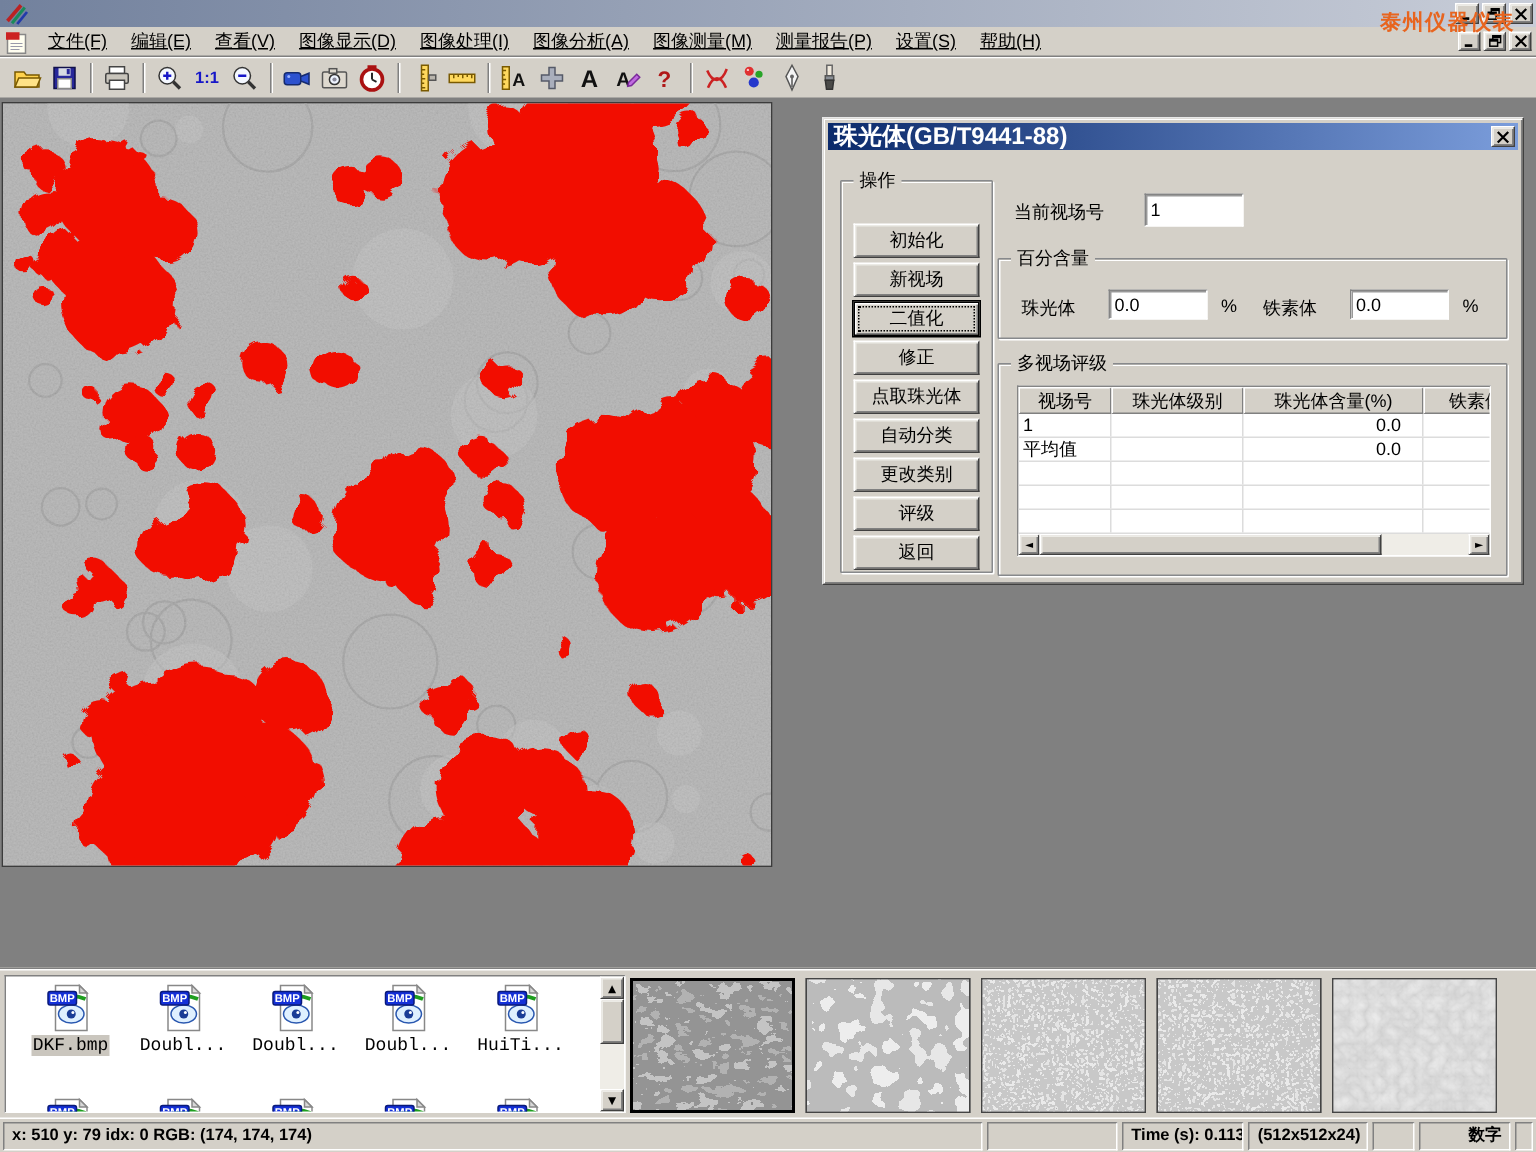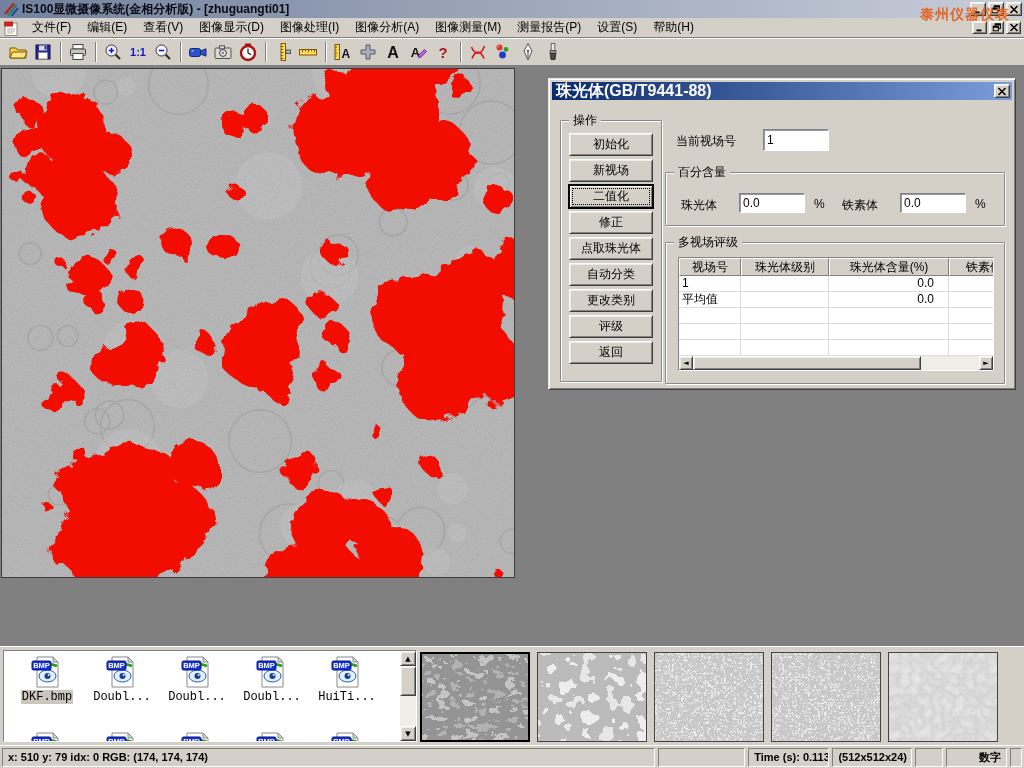--- a/index.html
+++ b/index.html
@@ -18,21 +18,21 @@
   .win-btn { width:16px; height:14px; padding:0; display:flex; align-items:center; justify-content:center;
     background:#d4d0c8; border:1px solid; border-color:#fff #404040 #404040 #fff;
     box-shadow:inset 1px 1px 0 #ecebe6, inset -1px -1px 0 #808080; }
   .win-btn svg { width:10px; height:9px; display:block; }
   .watermark { position:absolute; top:6px; right:14px; z-index:99; color:#e8641e;
     font-weight:bold; font-size:14px; letter-spacing:1px; pointer-events:none; }
   
   .menubar { position:absolute; left:0; top:18px; width:1024px; height:20px; background:#d4d0c8;
     display:flex; align-items:center; border-bottom:1px solid #808080; box-shadow:0 1px 0 #fff; }
   .menubar .doc-ico { width:18px; height:18px; margin:0 4px 0 2px; }
-  .menu-item { display:inline-block; padding:0 8px; line-height:19px; white-space:nowrap; }
+  .menu-item { display:inline-block; padding:0 8px; line-height:19px; white-space:nowrap;text-decoration:underline; }
   .mdi-btns { position:absolute; right:3px; top:3px; display:flex; gap:2px; }
   .mdi-btns .win-btn { width:15px; height:13px; }
   
   .toolbar { position:absolute; left:0; top:39px; width:1024px; height:27px; background:#d4d0c8;
     display:flex; align-items:center; padding-left:6px; border-bottom:1px solid #808080;
     box-shadow:0 1px 0 #fff; }
   .tb-btn { width:25px; height:24px; background:transparent; border:1px solid transparent; padding:1px; }
   .tb-btn svg, .tb-btn .txt-ic { width:20px; height:20px; display:block; }
   .txt-ic { text-align:center; }
   .tb-sep { width:2px; height:20px; margin:0 4px; border-left:1px solid #808080; border-right:1px solid #fff; }
@@ -47,21 +47,21 @@
   .dlg-title { height:18px; background:linear-gradient(90deg,#0b2a6b,#7b9ddb); position:relative;
     display:flex; align-items:center; padding-left:4px; color:#fff; font-weight:bold; font-size:16px; }
   .dlg-close { position:absolute; right:2px; top:2px; }
   .dlg-body { position:relative; width:460px; height:286px; }
   .groupbox { position:absolute; border:1px solid #87898c; border-radius:1px;
     box-shadow:1px 1px 0 #fff, inset 1px 1px 0 #fff; }
   .legend { position:absolute; top:-8px; left:8px; background:#d4d0c8; padding:0 4px; line-height:15px; white-space:nowrap; }
   .op-btn { display:block; width:84px; height:23px; margin:3px auto 0; font-size:12px; font-family:inherit;
     background:#d4d0c8; border:1px solid; border-color:#fff #404040 #404040 #fff;
     box-shadow:inset 1px 1px 0 #ecebe6, inset -1px -1px 0 #808080; white-space:nowrap; }
-  .op-btn.first { margin-top:12px; }
+  .op-btn.first { margin-top:28px; }
   .op-btn.focused { border-color:#000; box-shadow:inset 1px 1px 0 #fff, inset -1px -1px 0 #808080, 0 0 0 1px #000;
     outline:1px dotted #000; outline-offset:-4px; }
   .tinput { position:absolute; background:#fff; border:1px solid; border-color:#848484 #fff #fff #848484;
     box-shadow:inset 1px 1px 0 rgba(0,0,0,.4); font-size:12px; font-family:inherit; padding:1px 3px; }
   .dlg-label { position:absolute; white-space:nowrap; }
   
   .grid-wrap { position:absolute; left:12px; top:14px; width:316px; height:114px; overflow:hidden;
     border:1px solid #848484; border-bottom-color:#fff; border-right-color:#fff; background:#fff; }
   .grid-header { display:flex; width:340px; }
   .grid-header .cell { background:#d4d0c8; border:1px solid; border-color:#fff #808080 #808080 #fff;
@@ -103,21 +103,20 @@
 </style>
 </head>
 <body>
 
 <div class="titlebar">
   <span class="app-ico"><svg viewBox="0 0 16 16">
         <path d="M2 13 L11 2.5" stroke="#b22" stroke-width="2.4"></path>
         <path d="M5 14.5 L13.5 4" stroke="#1a8a5a" stroke-width="2"></path>
         <path d="M8.5 15 L15 7" stroke="#223aaa" stroke-width="1.8"></path>
       </svg></span>
-  <span class="t-text">IS100显微摄像系统(金相分析版) - [zhuguangti01]</span>
   <span class="win-btns">
       <button class="win-btn">
         <span>
           <svg viewBox="0 0 10 9">
             <rect x="1.5" y="6.5" width="5" height="1.8" fill="#000"></rect>
           </svg>
         </span>
       </button>
       <button class="win-btn">
         <span>

